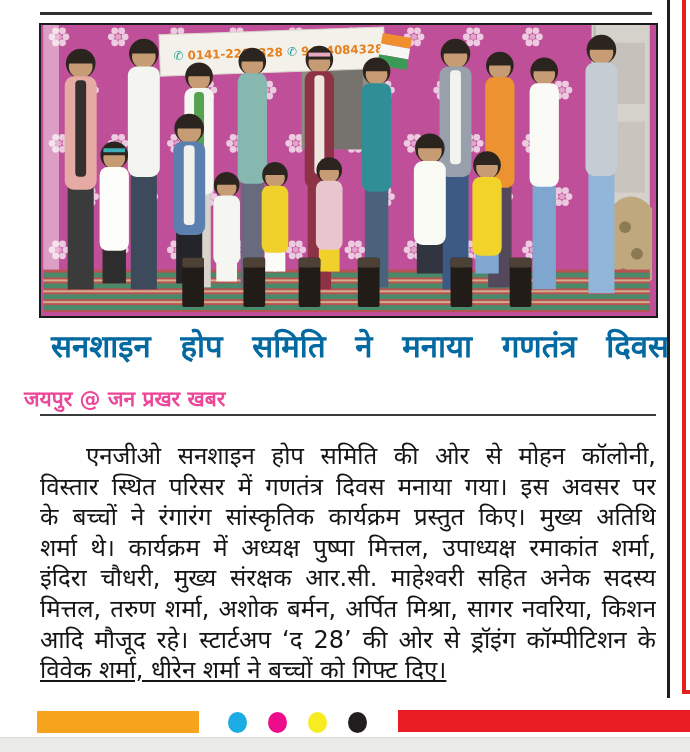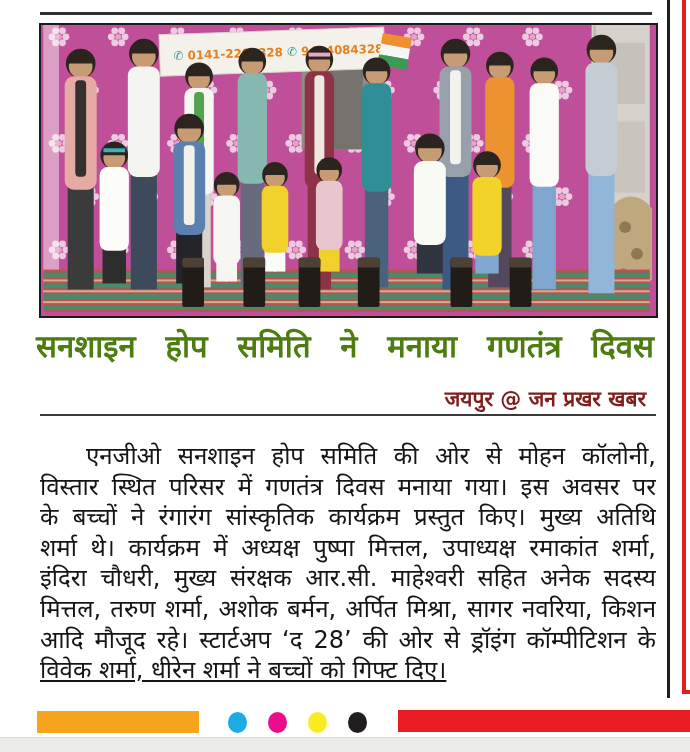--- a/index.html
+++ b/index.html
@@ -9,28 +9,28 @@
     font-family:"DejaVu Sans", sans-serif;
   }
   .abs{position:absolute;}
   .top-rule{left:40px;top:12px;width:612px;height:3px;background:#2f2f2f;}
   .photo-frame{
     left:39px;top:23px;width:615px;height:291px;
     border:2px solid #1b1b1b;background:#bf4f99;overflow:hidden;
   }
   .photo-frame svg{display:block;}
   .headline{
-    left:36px;top:326px;width:618px;height:50px;
-    font-size:31px;font-weight:700;color:#4d7c0f;
+    left:51px;top:326px;width:618px;height:50px;
+    font-size:31px;font-weight:700;color:#0369a1;
     text-align:justify;text-align-last:justify;line-height:1.35;
     white-space:normal;
   }
   .byline{
-    left:32px;top:384px;width:614px;text-align:right;
-    font-size:21px;font-weight:700;color:#7f1d1d;
+    left:24px;top:384px;width:614px;text-align:left;
+    font-size:21px;font-weight:700;color:#ec4899;
   }
   .byline-rule{left:40px;top:414px;width:616px;height:2px;background:#3a3a3a;}
   .article{
     left:40px;top:441px;width:616px;
     font-size:24px;line-height:30.6px;color:#151515;
   }
   .t-line{text-align:justify;text-align-last:justify;height:30.6px;overflow:hidden;}
   .t-line.indent{padding-left:46px;}
   .t-line.last{text-align-last:left;text-decoration:underline;}
   .black-vline{left:667px;top:0;width:3px;height:698px;background:#1e1e1e;}

